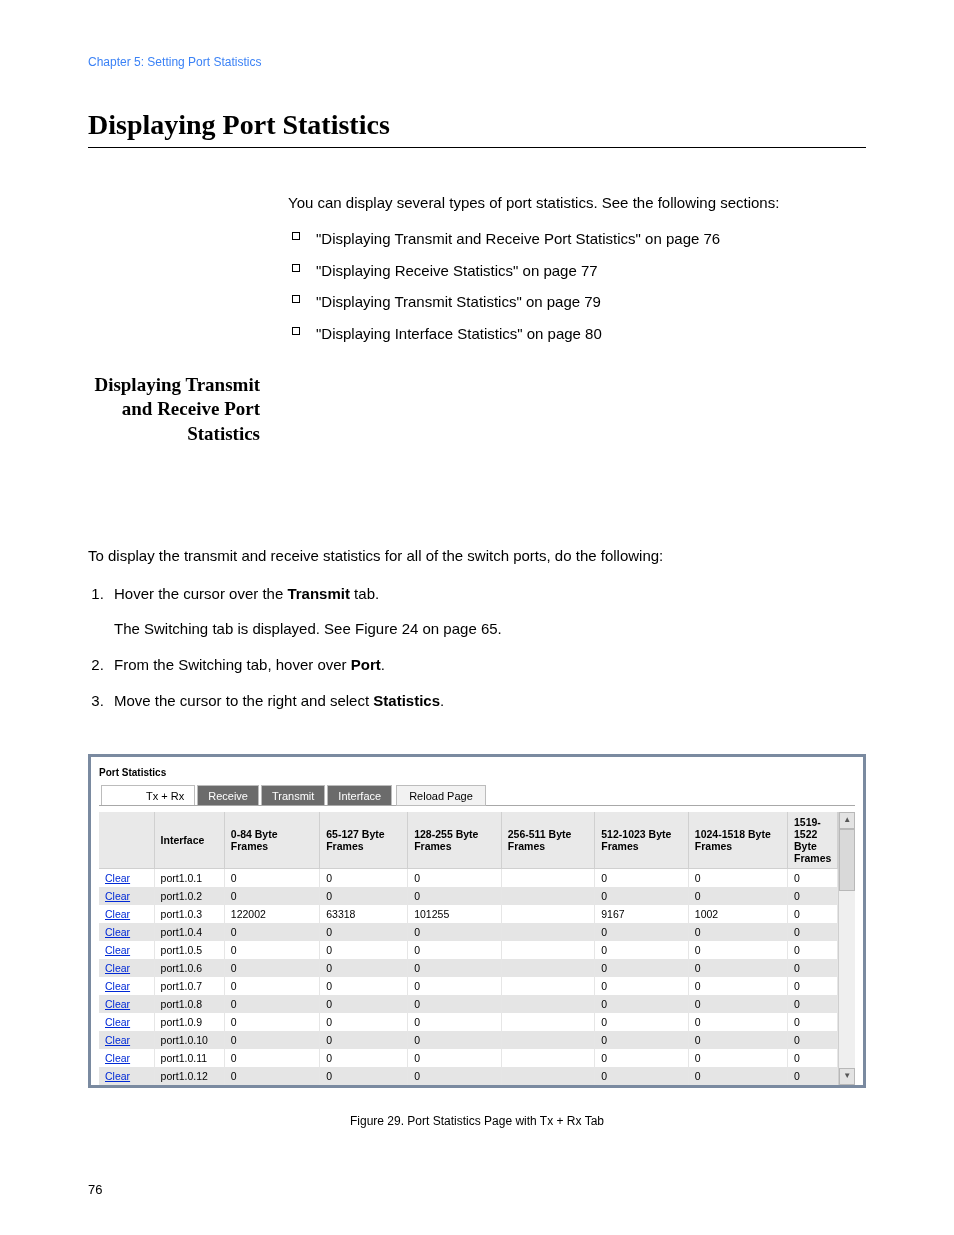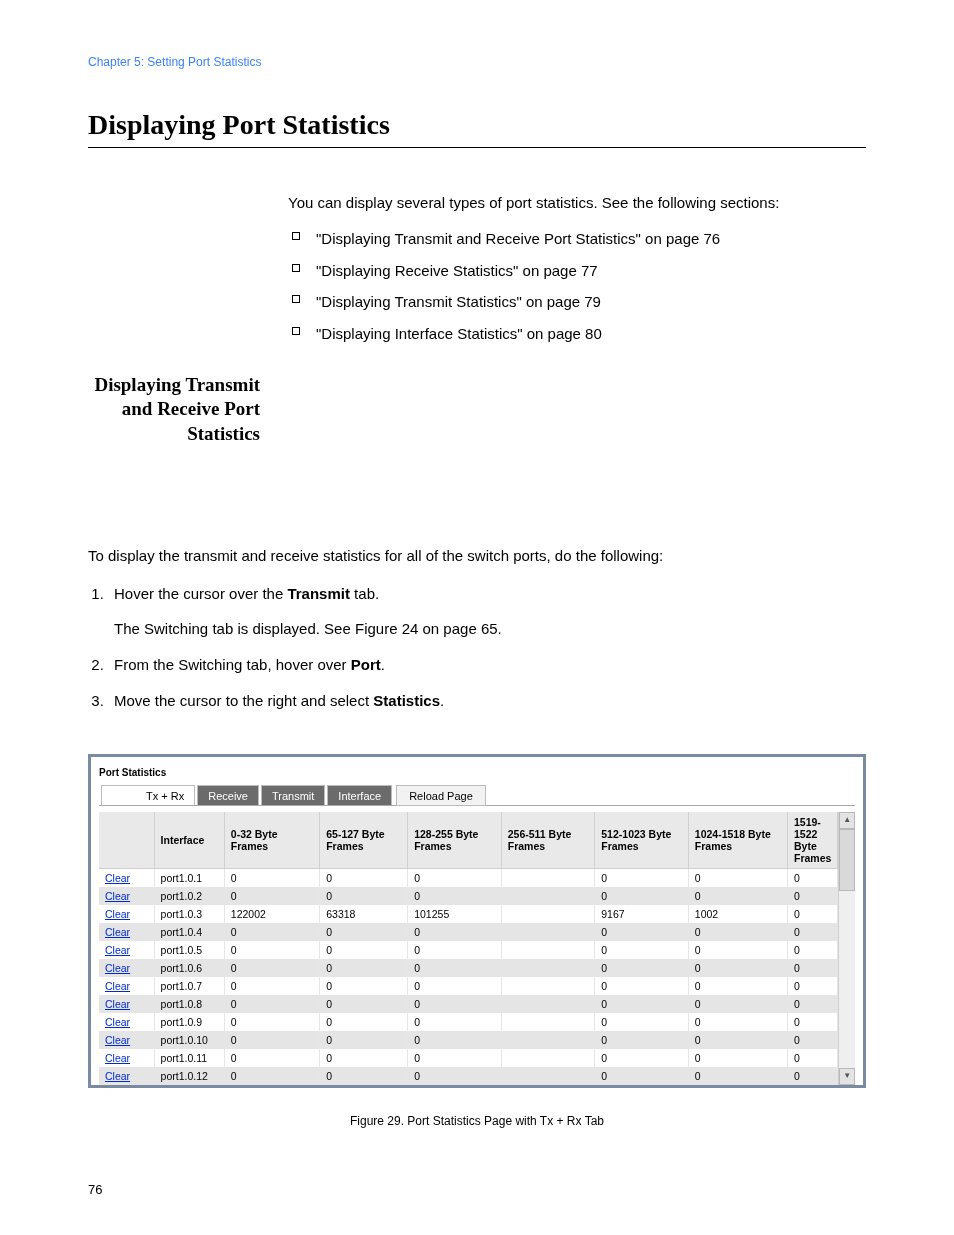--- a/index.html
+++ b/index.html
@@ -249,21 +249,21 @@
           <div class="tab">Transmit</div>
           <div class="tab">Interface</div>
           <div class="reload">Reload Page</div>
         </div>
         <div class="grid-wrap">
           <table class="grid">
             <thead>
               <tr>
                 <th style="width:44px;"></th>
                 <th style="width:58px;">Interface</th>
-                <th style="width:86px;">0-32 Byte Frames</th>
+                <th style="width:86px;">0-84 Byte Frames</th>
                 <th style="width:78px;">65-127 Byte Frames</th>
                 <th style="width:84px;">128-255 Byte Frames</th>
                 <th style="width:84px;">256-511 Byte Frames</th>
                 <th style="width:84px;">512-1023 Byte Frames</th>
                 <th style="width:90px;">1024-1518 Byte Frames</th>
                 <th>1519-1522 Byte Frames</th>
               </tr>
             </thead>
             <tbody id="grid-body">
                 <tr>

